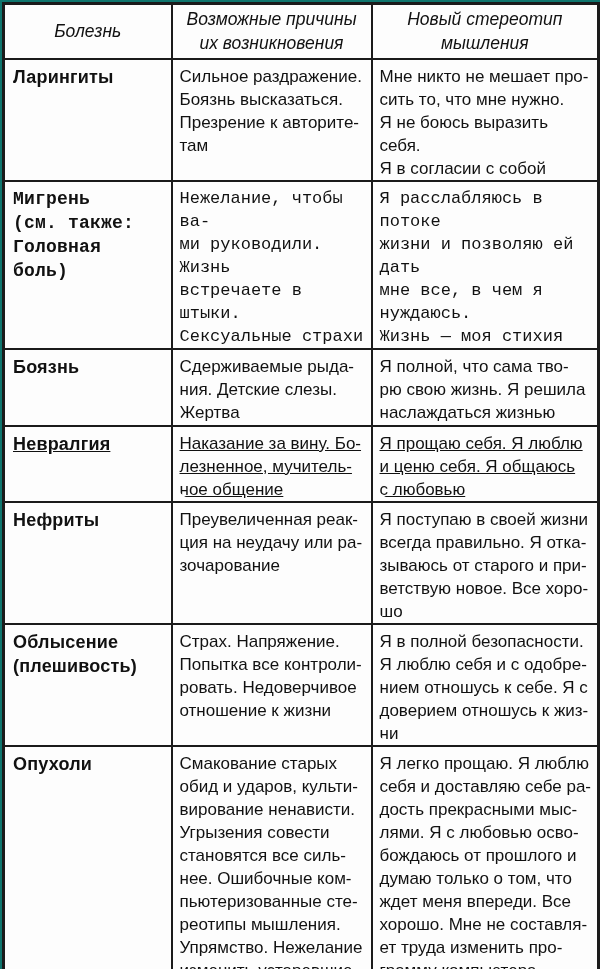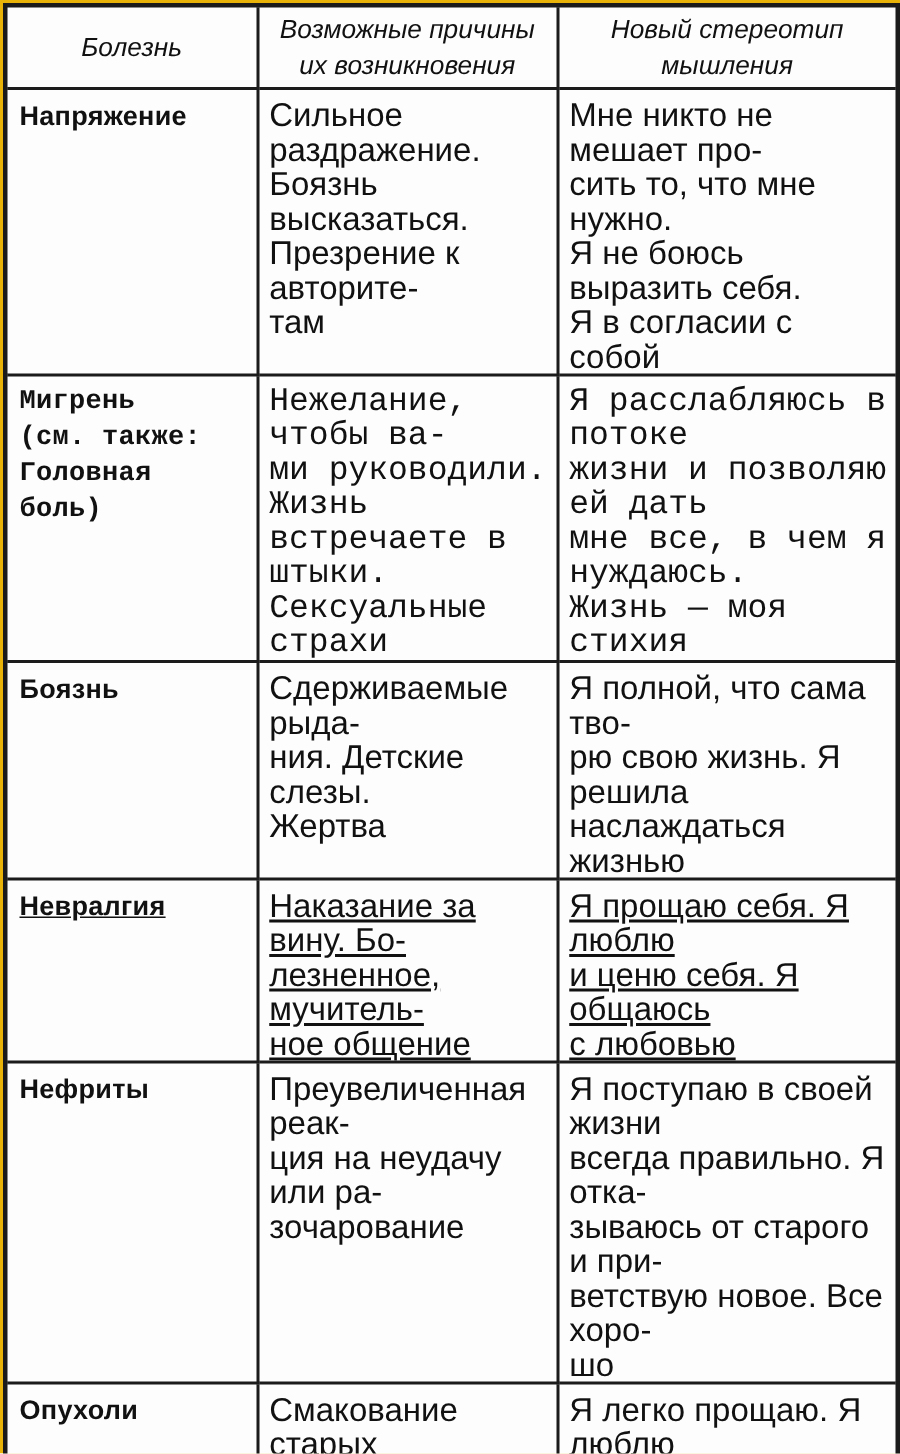--- a/index.html
+++ b/index.html
@@ -6,21 +6,21 @@
   body {
     width: 600px; height: 969px;
     background: #ffffff;
     font-family: "Liberation Sans", sans-serif;
     color: #111111;
     overflow: hidden;
   }
   .page {
     position: relative;
     width: 600px; height: 969px;
-    background: #eab308;
+    background: #0f766e;
   }
   table.book-table {
     position: absolute;
     left: 2px; top: 2px;
     width: 595px;
     border-collapse: collapse;
     table-layout: fixed;
     background: #fdfdfd;
   }
   table.book-table, table.book-table td, table.book-table th {
@@ -45,23 +45,24 @@
     padding: 2px 4px;
   }
   td.disease {
     font-weight: bold;
     font-size: 18px;
     line-height: 24px;
     padding: 5px 4px 0 8px;
     letter-spacing: 0.2px;
   }
   td.cause, td.affirmation {
-    font-size: 22px;
+    font-size: 17px;
     line-height: 23px;
     padding: 5px 4px 0 7px;
+    border-radius: 25px;
   }
   tr.h-header   { height: 55px; }
   tr.h-row0 { height: 105px; }
   tr.h-row1 { height: 93px; font-family: Liberation Mono, monospace; }
   tr.h-row2 { height: 77px; }
   tr.h-row3 { height: 74px; text-decoration: underline; }
   tr.h-row4 { height: 103px; }
   tr.h-row5 { height: 122px; }
   tr.h-row6 { height: 308px; }
 </style>
@@ -77,21 +78,21 @@
       </colgroup>
     <tbody>
         <tr class="h-header">
       <th>Болезнь</th>
       <th>Возможные причины
 их возникновения</th>
       <th>Новый стереотип
 мышления</th>
     </tr>
     <tr class="h-row0">
-      <td class="disease">Напряжение</td>
+      <td class="disease">Ларингиты</td>
       <td class="cause">Сильное раздражение.
 Боязнь высказаться.
 Презрение к авторите-
 там</td>
       <td class="affirmation">Мне никто не мешает про-
 сить то, что мне нужно.
 Я не боюсь выразить себя.
 Я в согласии с собой</td>
     </tr>
     <tr class="h-row1">
@@ -129,20 +130,33 @@
       <td class="disease">Нефриты</td>
       <td class="cause">Преувеличенная реак-
 ция на неудачу или ра-
 зочарование</td>
       <td class="affirmation">Я поступаю в своей жизни
 всегда правильно. Я отка-
 зываюсь от старого и при-
 ветствую новое. Все хоро-
 шо</td>
     </tr>
+    <tr class="h-row5">
+      <td class="disease">Облысение
+(плешивость)</td>
+      <td class="cause">Страх. Напряжение.
+Попытка все контроли-
+ровать. Недоверчивое
+отношение к жизни</td>
+      <td class="affirmation">Я в полной безопасности.
+Я люблю себя и с одобре-
+нием отношусь к себе. Я с
+доверием отношусь к жиз-
+ни</td>
+    </tr>
     <tr class="h-row6">
       <td class="disease">Опухоли</td>
       <td class="cause">Смакование старых
 обид и ударов, культи-
 вирование ненависти.
 Угрызения совести
 становятся все силь-
 нее. Ошибочные ком-
 пьютеризованные сте-
 реотипы мышления.

